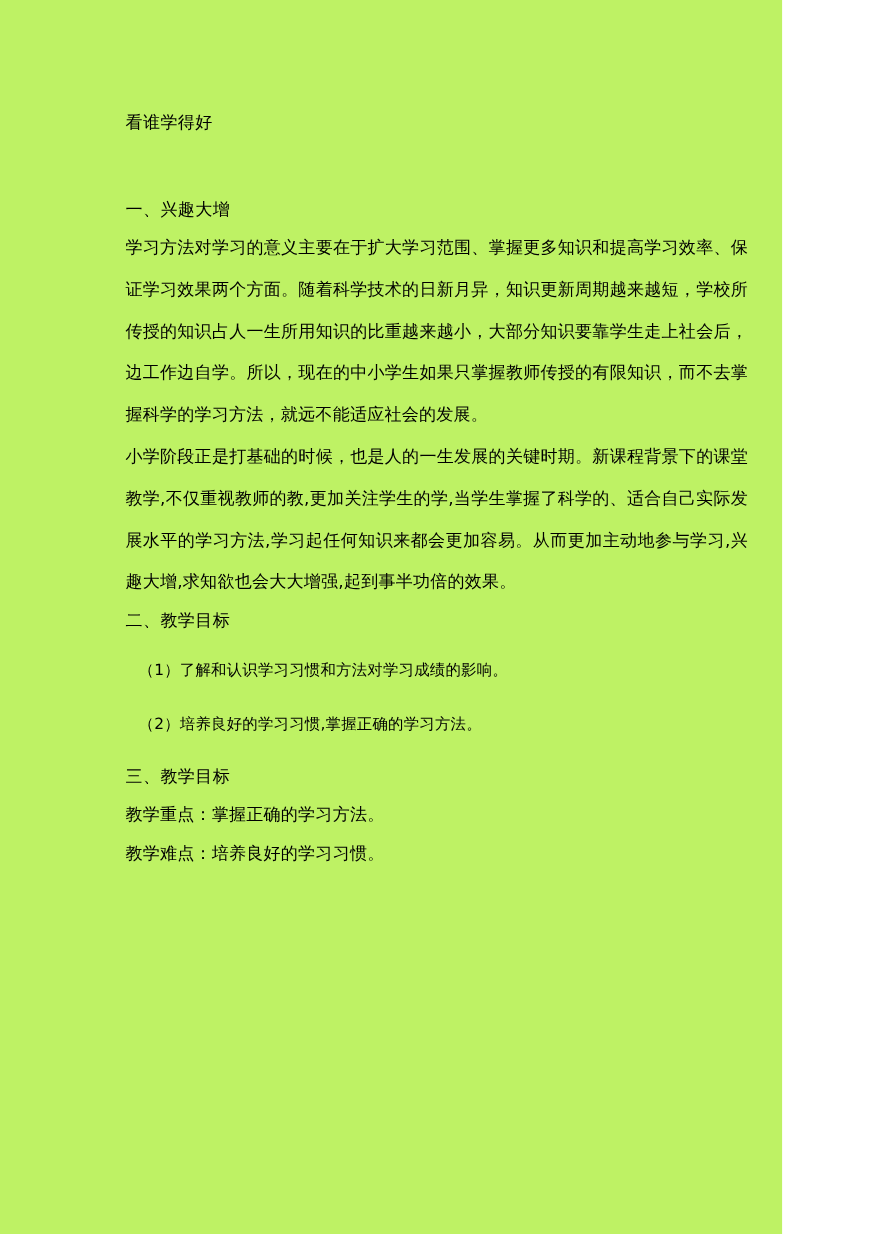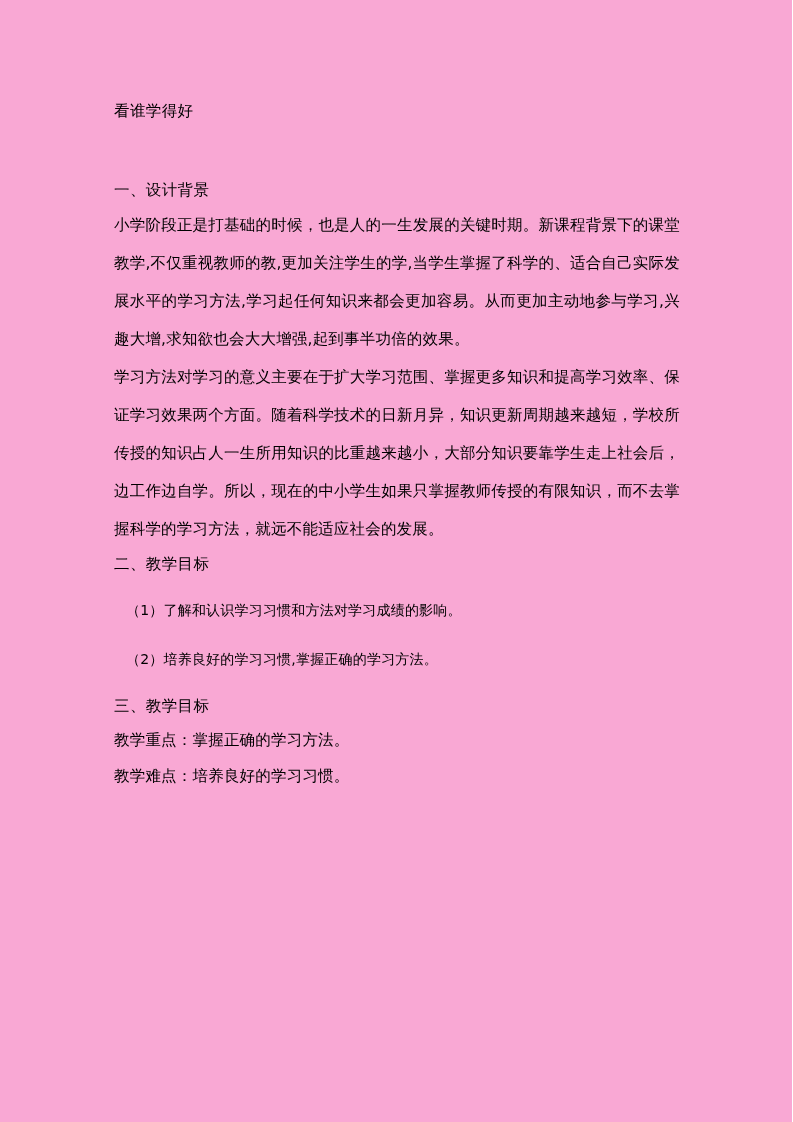--- a/index.html
+++ b/index.html
@@ -9,24 +9,24 @@
   }
   body {
     width: 793px;
     height: 1122px;
     font-family: "DejaVu Sans", "Liberation Sans", sans-serif;
     color: #000000;
     -webkit-font-smoothing: antialiased;
   }
   .page {
     position: relative;
-    width: 792px;
+    width: 711px;
     height: 1122px;
     box-sizing: border-box;
-    background: #f9a8d4;
+    background: #bef264;
     overflow: hidden;
   }
   .content {
     position: absolute;
     left: 114px;
     top: 96px;
     width: 566px;
   }
   .doc-title {
     font-size: 15.5px;
@@ -66,25 +66,25 @@
   }
 </style>
 </head>
 <body>
 
 <div class="page">
   <div class="content">
 
     <p class="doc-title">看谁学得好</p>
 
-    <p class="section-heading">一、设计背景</p>
+    <p class="section-heading">一、兴趣大增</p>
+
+    <p class="para">学习方法对学习的意义主要在于扩大学习范围、掌握更多知识和提高学习效率、保证学习效果两个方面。随着科学技术的日新月异，知识更新周期越来越短，学校所传授的知识占人一生所用知识的比重越来越小，大部分知识要靠学生走上社会后，边工作边自学。所以，现在的中小学生如果只掌握教师传授的有限知识，而不去掌握科学的学习方法，就远不能适应社会的发展。</p>
 
     <p class="para">小学阶段正是打基础的时候，也是人的一生发展的关键时期。新课程背景下的课堂教学,不仅重视教师的教,更加关注学生的学,当学生掌握了科学的、适合自己实际发展水平的学习方法,学习起任何知识来都会更加容易。从而更加主动地参与学习,兴趣大增,求知欲也会大大增强,起到事半功倍的效果。</p>
-
-    <p class="para">学习方法对学习的意义主要在于扩大学习范围、掌握更多知识和提高学习效率、保证学习效果两个方面。随着科学技术的日新月异，知识更新周期越来越短，学校所传授的知识占人一生所用知识的比重越来越小，大部分知识要靠学生走上社会后，边工作边自学。所以，现在的中小学生如果只掌握教师传授的有限知识，而不去掌握科学的学习方法，就远不能适应社会的发展。</p>
 
     <p class="section-heading">二、教学目标</p>
 
     <p class="list-item">（1）了解和认识学习习惯和方法对学习成绩的影响。</p>
 
     <p class="list-item">（2）培养良好的学习习惯,掌握正确的学习方法。</p>
 
 
     <p class="section-heading">三、教学目标</p>
 

